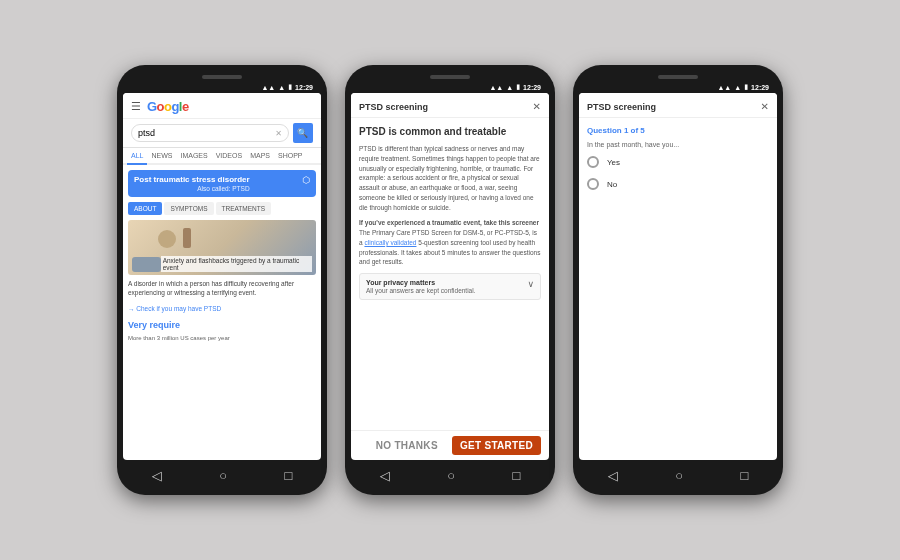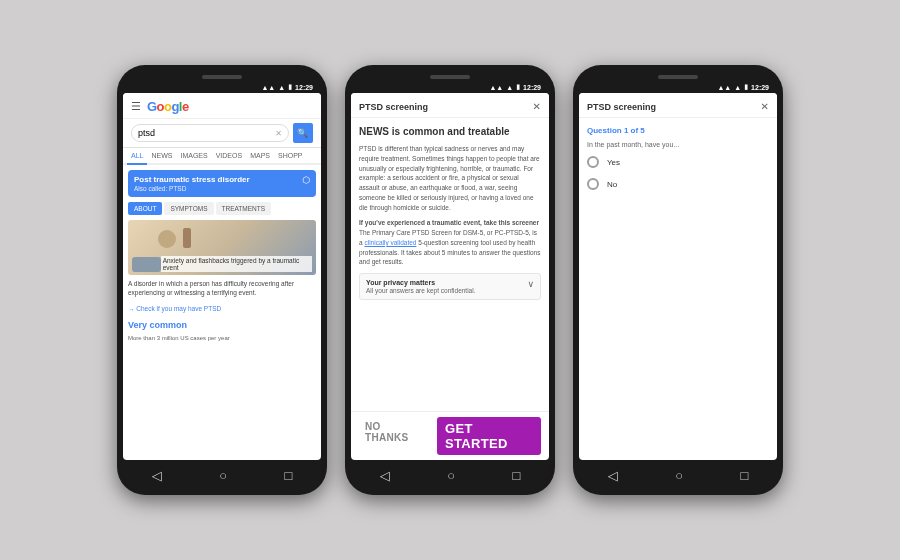--- a/index.html
+++ b/index.html
@@ -296,23 +296,23 @@
     }
     .p2-btn-no {
       font-size: 10px;
       color: #888;
       padding: 4px 6px;
       text-transform: uppercase;
       font-weight: bold;
       letter-spacing: 0.3px;
     }
     .p2-btn-start {
-      font-size: 13px;
+      font-size: 10px;
       color: #fff;
-      background: #a21caf;
+      background: #c2410c;
       padding: 4px 8px;
       border-radius: 3px;
       text-transform: uppercase;
       font-weight: bold;
       letter-spacing: 0.3px;
     }
 
     
     .p3-modal-header {
       background: #fff;
@@ -426,21 +426,21 @@
 
       <div class="p1-tabs">
         <span class="p1-tab active">ALL</span>
         <span class="p1-tab">NEWS</span>
         <span class="p1-tab">IMAGES</span>
         <span class="p1-tab">VIDEOS</span>
         <span class="p1-tab">MAPS</span>
         <span class="p1-tab">SHOPP</span>
       </div>
 
-      <div style="position:relative;">
+      <div style="position:relative;text-align:right;">
         <div class="p1-info-card">
           <div class="p1-card-header-row">
             <div>
               <div class="p1-card-title">Post traumatic stress disorder</div>
               <div class="p1-card-sub">Also called: PTSD</div>
             </div>
             <span style="color:#fff;font-size:9px;">⬡</span>
           </div>
         </div>
       </div>
@@ -457,21 +457,21 @@
         <div class="img-car"></div>
         <div class="p1-image-caption">Anxiety and flashbacks triggered by a traumatic event</div>
       </div>
 
       <div class="p1-description">A disorder in which a person has difficulty recovering after experiencing or witnessing a terrifying event.</div>
 
       <div class="p1-check-link">
         <span>→  Check if you may have PTSD</span>
       </div>
 
-      <div class="p1-very-common">Very common</div>
+      <div class="p1-very-common">Very require</div>
       <div class="p1-common-sub">More than 3 million US cases per year</div>
     </div>
 
     <div class="phone-bottom">
       <span class="nav-btn">◁</span>
       <span class="nav-btn">○</span>
       <span class="nav-btn">□</span>
     </div>
   </div>
 
@@ -482,21 +482,21 @@
       <span>▲</span>
       <span>▮</span>
       <span class="time">12:29</span>
     </div>
     <div class="screen">
       <div class="p2-modal-header">
         <span class="p2-modal-title">PTSD screening</span>
         <span class="p2-close">✕</span>
       </div>
       <div class="p2-content">
-        <div class="p2-main-title">NEWS is common and treatable</div>
+        <div class="p2-main-title">PTSD is common and treatable</div>
         <div class="p2-body-text">PTSD is different than typical sadness or nerves and may require treatment. Sometimes things happen to people that are unusually or especially frightening, horrible, or traumatic. For example: a serious accident or fire, a physical or sexual assault or abuse, an earthquake or flood, a war, seeing someone be killed or seriously injured, or having a loved one die through homicide or suicide.</div>
         <div class="p2-body-text">
           <span class="highlight">If you've experienced a traumatic event, take this screener</span>
           <span>The Primary Care PTSD Screen for DSM-5, or PC-PTSD-5, is a</span>
           <span class="link">clinically validated</span>
           <span>5-question screening tool used by health professionals. It takes about 5 minutes to answer the questions and get results.</span>
         </div>
         <div class="p2-privacy">
           <div class="p2-privacy-content">
             <div class="p2-privacy-title">Your privacy matters</div>

